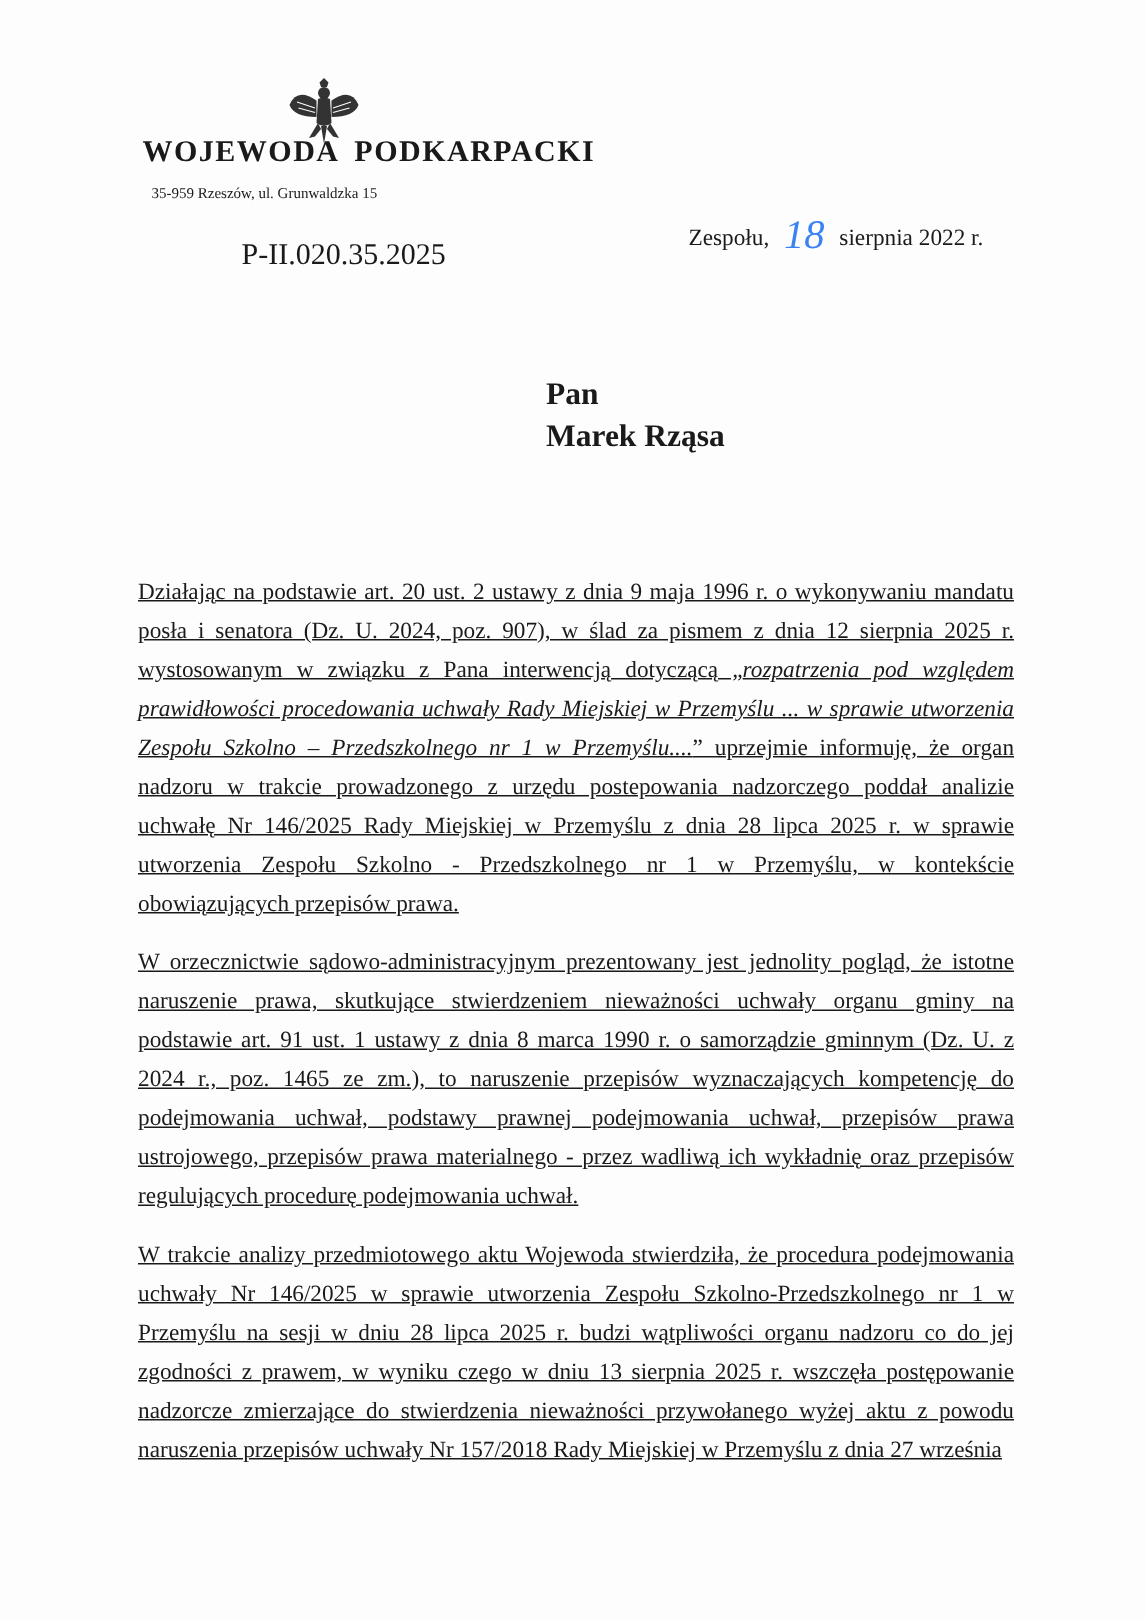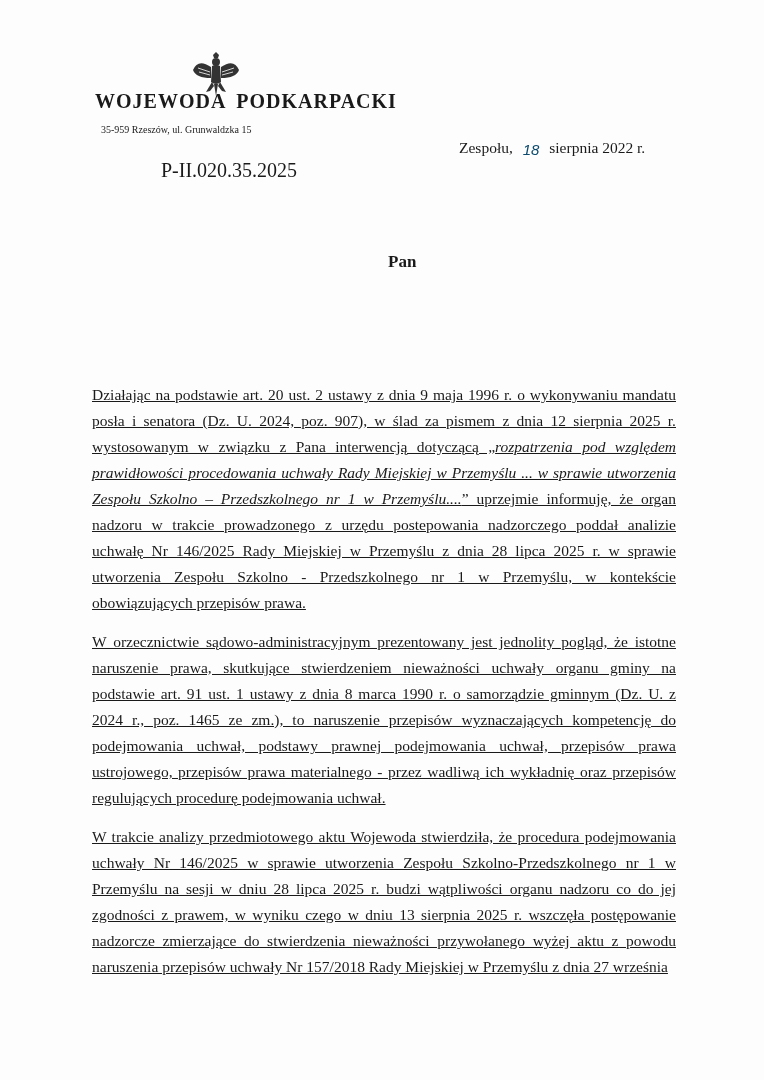--- a/index.html
+++ b/index.html
@@ -6,22 +6,22 @@
   body {
     width: 764px; height: 1080px; background: #fdfdfd; overflow: hidden;
     font-family: "Liberation Serif", "DejaVu Serif", serif; color: #1a1a1a;
     position: relative;
   }
   .emblem { position: absolute; left: 190px; top: 50px; width: 52px; height: 52px; }
   .org-name { position: absolute; left: 95px; top: 90px; font-size: 20px; font-weight: bold; letter-spacing: 1px; word-spacing: 5px; }
   .org-addr { position: absolute; left: 101px; top: 124px; font-size: 10px; }
   .ref { position: absolute; left: 161px; top: 159px; font-size: 20px; }
   .date { position: absolute; left: 459px; top: 139px; font-size: 15.5px; }
-  .date .day { font-family: Liberation Sans, sans-serif; color: #0c4a6e; font-style: italic; font-size: 15px; margin: 0 6px; display: inline-block; transform: translateY(2px); }
-  .recipient { position: absolute; left: 388px; top: 248px; font-size: 17px; font-weight: bold; }
+  .date .day { font-family: Liberation Serif, serif; color: #3b82f6; font-style: italic; font-size: 27px; margin: 0 6px; display: inline-block; transform: translateY(2px); }
+  .recipient { position: absolute; left: 364px; top: 248px; font-size: 21px; font-weight: bold; }
   .recipient div { height: 28px; line-height: 28px; }
   .body { position: absolute; left: 92px; top: 382px; width: 584px; font-size: 15.5px; line-height: 26px; text-align: justify; text-decoration: underline; }
   .body p { margin: 0 0 13px 0; }
   .body i { font-style: italic; }
 </style>
 </head>
 <body>
 
 <svg class="emblem" viewBox="0 0 52 52">
   <g fill="#333">
@@ -44,19 +44,20 @@
 <div class="ref">P-II.020.35.2025</div>
 
 <div class="date">
   <span>Zespołu,</span>
   <span class="day">18</span>
   <span>sierpnia 2022 r.</span>
 </div>
 
 <div class="recipient">
   <div>Pan</div>
+  <div>Marek Rząsa</div>
 </div>
 
 <div class="body">
   <p><span>Działając na podstawie art. 20 ust. 2 ustawy z dnia 9 maja 1996 r. o wykonywaniu mandatu posła i senatora (Dz. U. 2024, poz. 907), w ślad za pismem z dnia 12 sierpnia 2025 r. wystosowanym w związku z Pana interwencją dotyczącą „</span><i>rozpatrzenia pod względem prawidłowości procedowania uchwały Rady Miejskiej w Przemyślu ... w sprawie utworzenia Zespołu Szkolno – Przedszkolnego nr 1 w Przemyślu....</i><span>” uprzejmie informuję, że organ nadzoru w trakcie prowadzonego z urzędu postepowania nadzorczego poddał analizie uchwałę Nr 146/2025 Rady Miejskiej w Przemyślu z dnia 28 lipca 2025 r. w sprawie utworzenia Zespołu Szkolno - Przedszkolnego nr 1 w Przemyślu, w kontekście obowiązujących przepisów prawa.</span></p>
   <p>W orzecznictwie sądowo-administracyjnym prezentowany jest jednolity pogląd, że istotne naruszenie prawa, skutkujące stwierdzeniem nieważności uchwały organu gminy na podstawie art. 91 ust. 1 ustawy z dnia 8 marca 1990 r. o samorządzie gminnym (Dz. U. z 2024 r., poz. 1465 ze zm.), to naruszenie przepisów wyznaczających kompetencję do podejmowania uchwał, podstawy prawnej podejmowania uchwał, przepisów prawa ustrojowego, przepisów prawa materialnego - przez wadliwą ich wykładnię oraz przepisów regulujących procedurę podejmowania uchwał.</p>
   <p>W trakcie analizy przedmiotowego aktu Wojewoda stwierdziła, że procedura podejmowania uchwały Nr 146/2025 w sprawie utworzenia Zespołu Szkolno-Przedszkolnego nr 1 w Przemyślu na sesji w dniu 28 lipca 2025 r. budzi wątpliwości organu nadzoru co do jej zgodności z prawem, w wyniku czego w dniu 13 sierpnia 2025 r. wszczęła postępowanie nadzorcze zmierzające do stwierdzenia nieważności przywołanego wyżej aktu z powodu naruszenia przepisów uchwały Nr 157/2018 Rady Miejskiej w Przemyślu z dnia 27 września</p>
 </div>
 
 </body></html>

